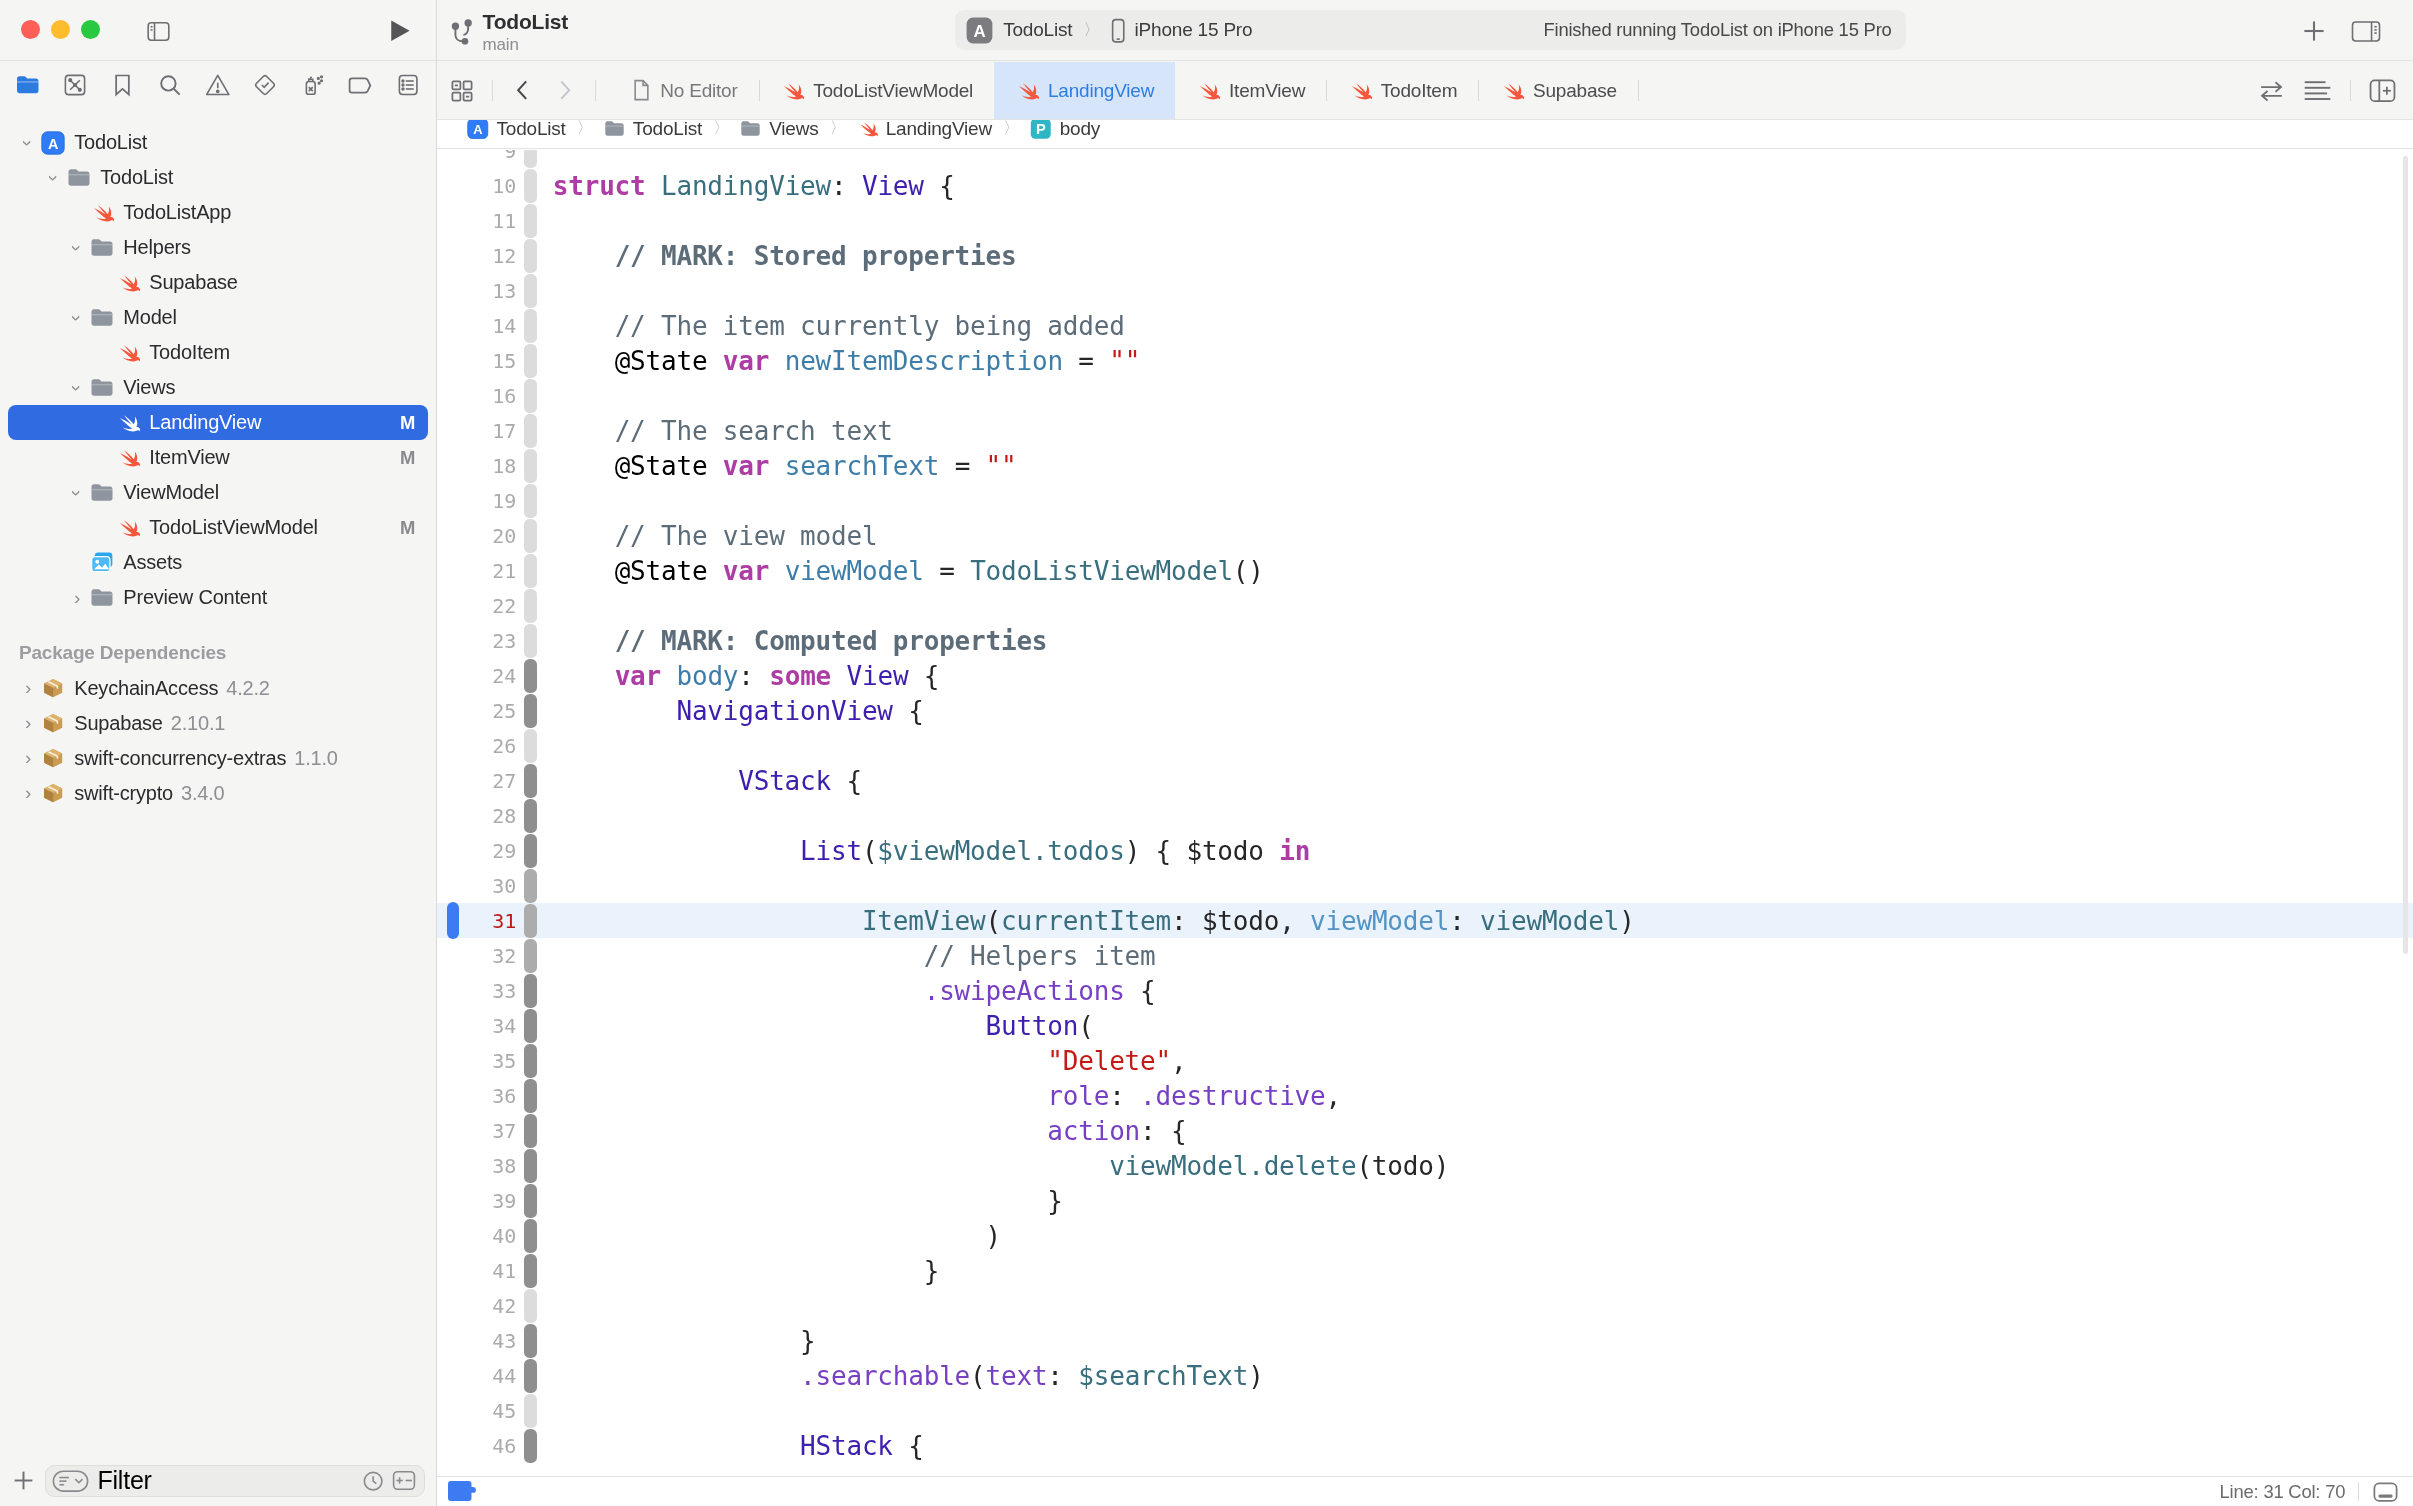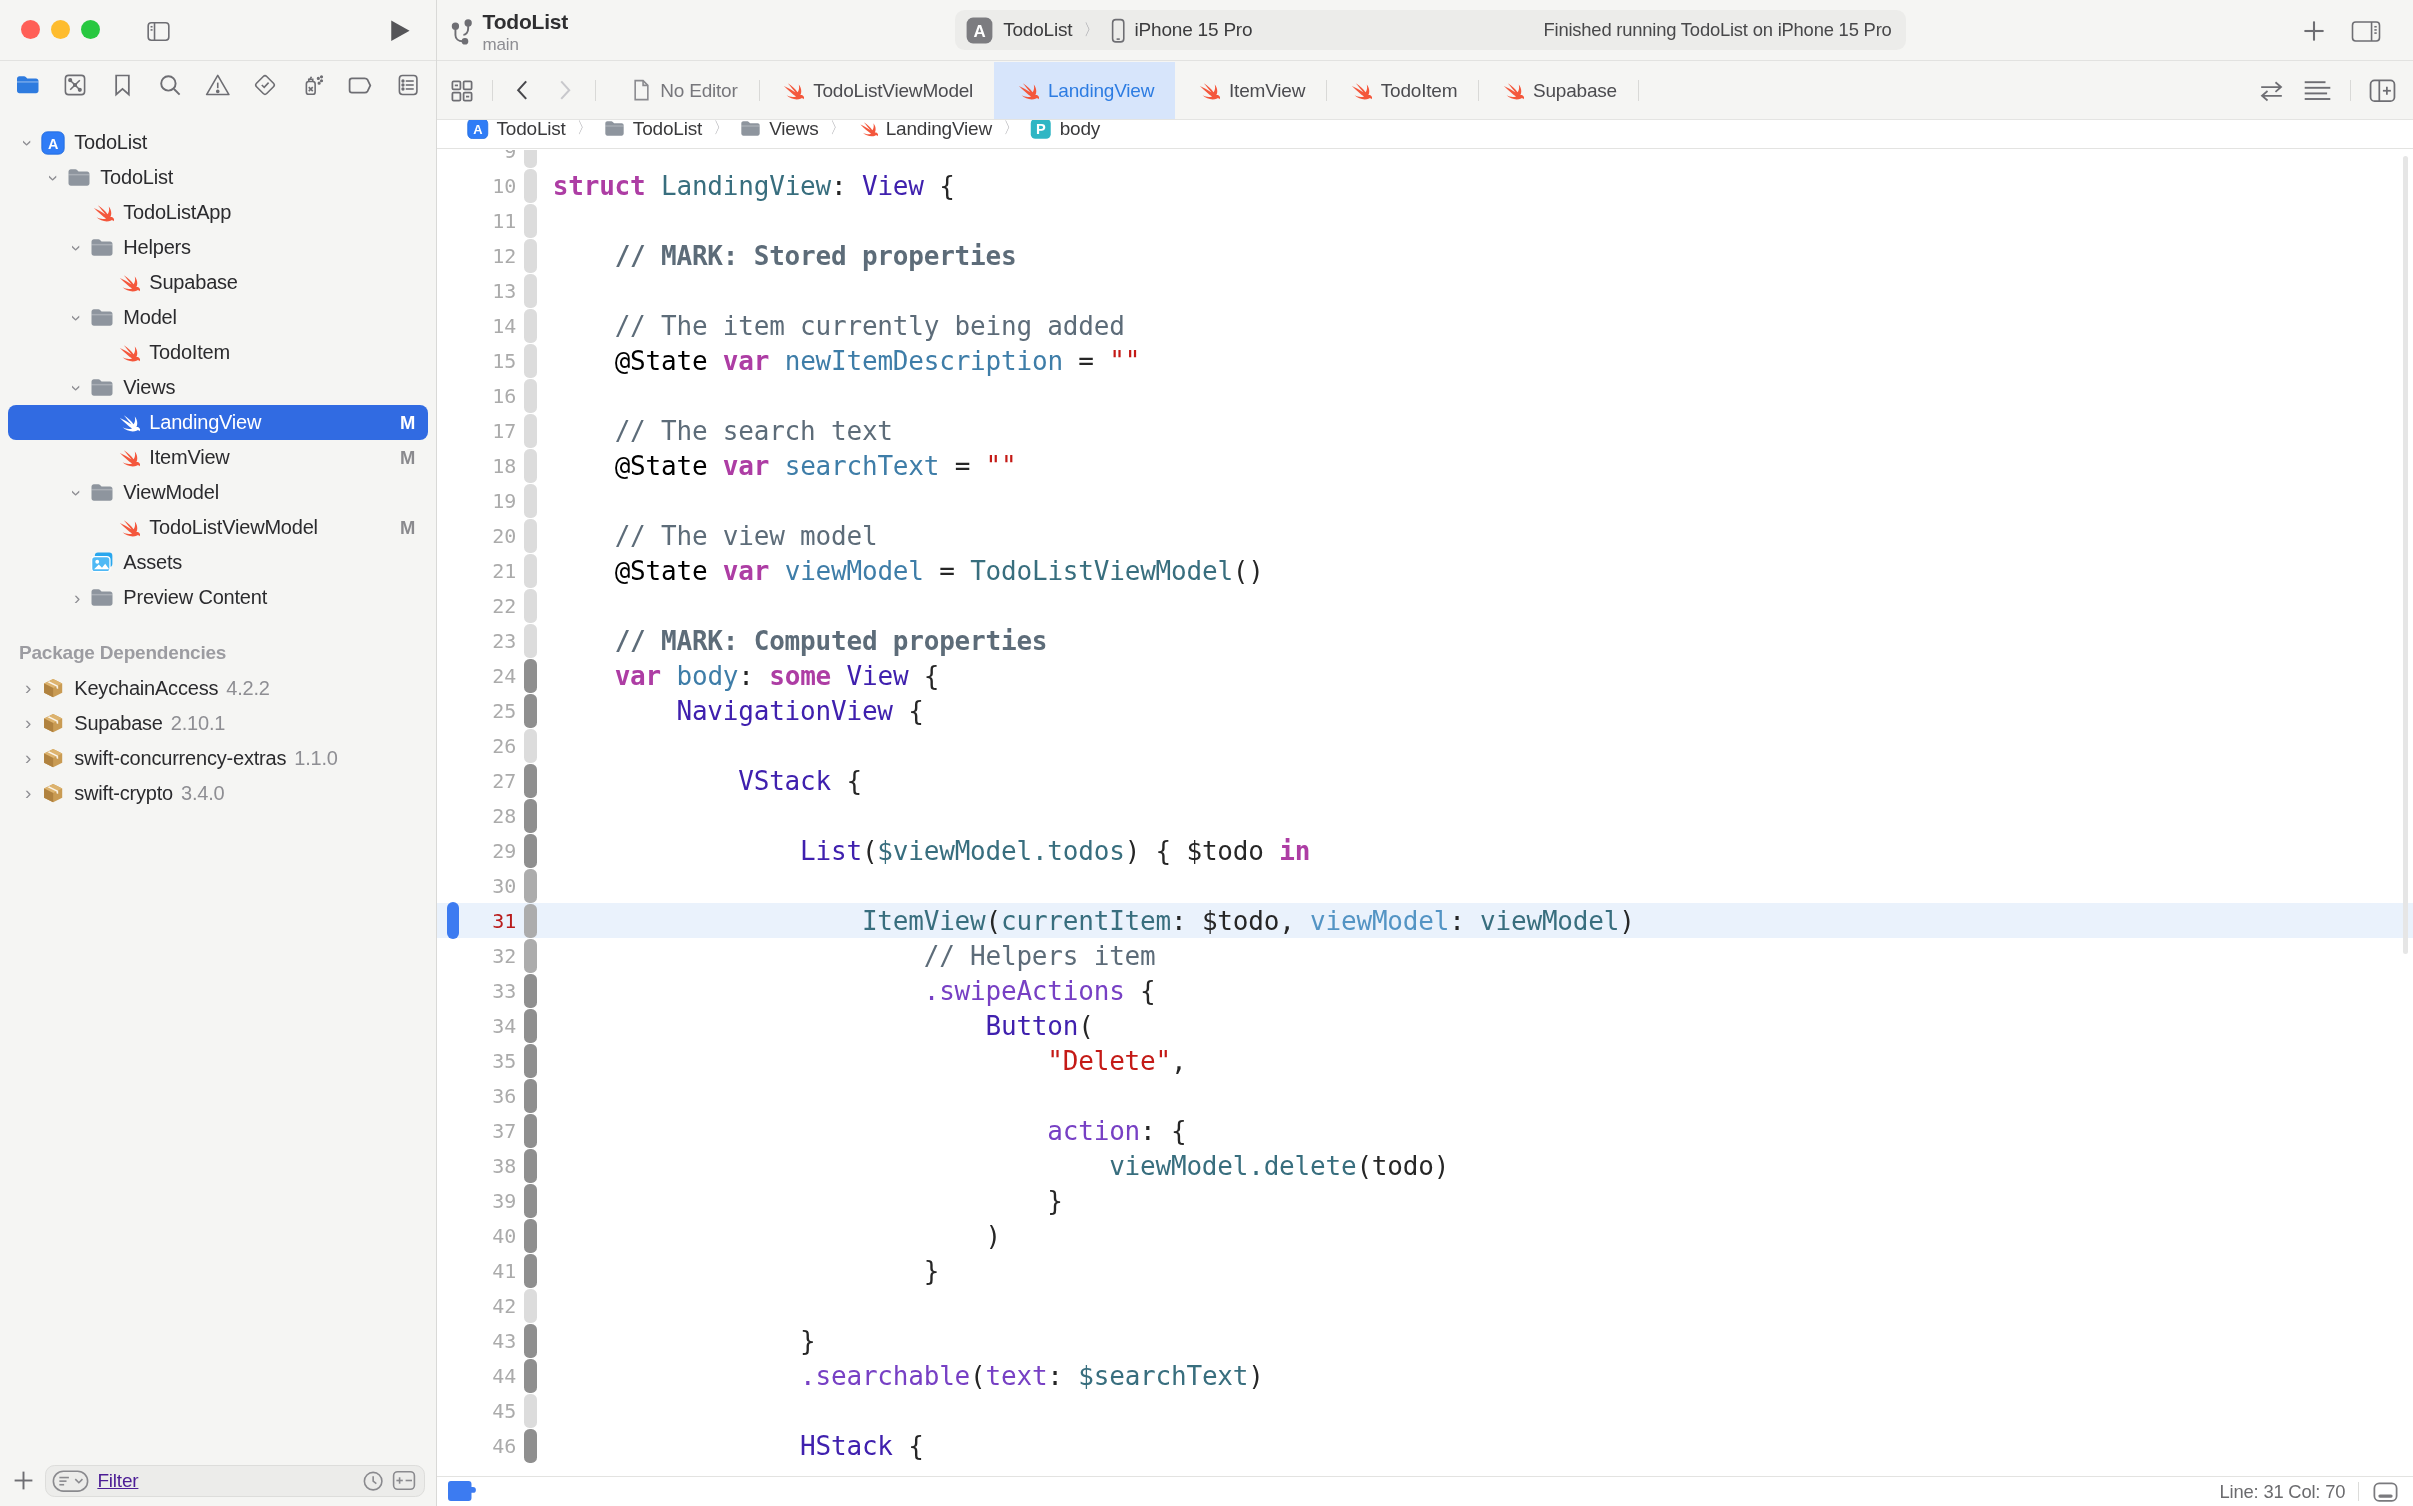--- a/index.html
+++ b/index.html
@@ -45,21 +45,21 @@
   .trow .ticon { width:25.5px; height:24px; margin-right:8.8px; flex:none; display:flex; align-items:center; justify-content:center; }
   .trow.sel { background:var(--selblue); color:#fff; }
   .trow.sel .chev { color:#fff; }
   .mbadge { margin-left:auto; font-size:18.4px; font-weight:700; color:#8A8A8E; padding-right:4.8px; }
   .trow.sel .mbadge { color:#fff; }
   .pkg-header { margin:22.3px 0 1.6px 0; padding-left:19px; font-size:19px; font-weight:700; color:#9C9CA1; height:32px; display:flex; align-items:center; }
   .ver { color:#8E8E93; margin-left:8px; }
 
   .filterbar { position:absolute; bottom:0; left:0; width:436px; height:46px; display:flex; align-items:center; padding:0 11.2px 6.4px 12.8px; background:#F5F5F3; }
   .filter-field { flex:1; height:32px; margin-left:11.2px; background:#ECECEA; border:0.8px solid #DDDDDB; border-radius:9.6px; display:flex; align-items:center; padding:0 8px 0 6.4px; gap:8px; }
-  .filter-ph { font-size:19px; color:#4c1d95; flex:1;text-decoration:underline; }
+  .filter-ph { font-size:25px; color:#000000; flex:1; }
 
   .editor { position:absolute; top:109px; left:437px; right:0; bottom:0; background:#fff; }
   .breadcrumb { height:40px; display:flex; align-items:center; padding-left:30px; gap:9.6px; font-size:19px; color:#3A3A3C; border-bottom:0.8px solid #E3E3E1; background:#fff; }
   .bc-chev { color:#B6B6BA; font-size:16px; margin:0 1.6px; }
   .bc-item { display:flex; align-items:center; gap:8px; }
 
   .code { position:absolute; top:41px; left:0; right:0; bottom:31px; overflow:hidden; background:#fff; }
   .codelines { margin-top:-17px; }
   .crow { height:35px; display:flex; align-items:center; position:relative; }
   .crow.current { background:var(--lineblue); }
@@ -751,20 +751,21 @@
           <span class="ctext"><span class="tk-pl">                            </span><span class="tk-type">Button</span><span class="tk-pl">(</span></span>
         </div>
         <div class="crow">
           <span class="lnum">35</span>
           <span class="cbar" style="background: rgb(143, 143, 143);"></span>
           <span class="ctext"><span class="tk-pl">                                </span><span class="tk-str">"Delete"</span><span class="tk-pl">,</span></span>
         </div>
         <div class="crow">
           <span class="lnum">36</span>
           <span class="cbar" style="background: rgb(143, 143, 143);"></span>
+          <span class="ctext"><span class="tk-pl">                                </span><span class="tk-mod">role</span><span class="tk-pl">: </span><span class="tk-mod">.destructive</span><span class="tk-pl">,</span></span>
         </div>
         <div class="crow">
           <span class="lnum">37</span>
           <span class="cbar" style="background: rgb(143, 143, 143);"></span>
           <span class="ctext"><span class="tk-pl">                                </span><span class="tk-mod">action</span><span class="tk-pl">: {</span></span>
         </div>
         <div class="crow">
           <span class="lnum">38</span>
           <span class="cbar" style="background: rgb(143, 143, 143);"></span>
           <span class="ctext"><span class="tk-pl">                                    </span><span class="tk-proj">viewModel.delete</span><span class="tk-pl">(todo)</span></span>

